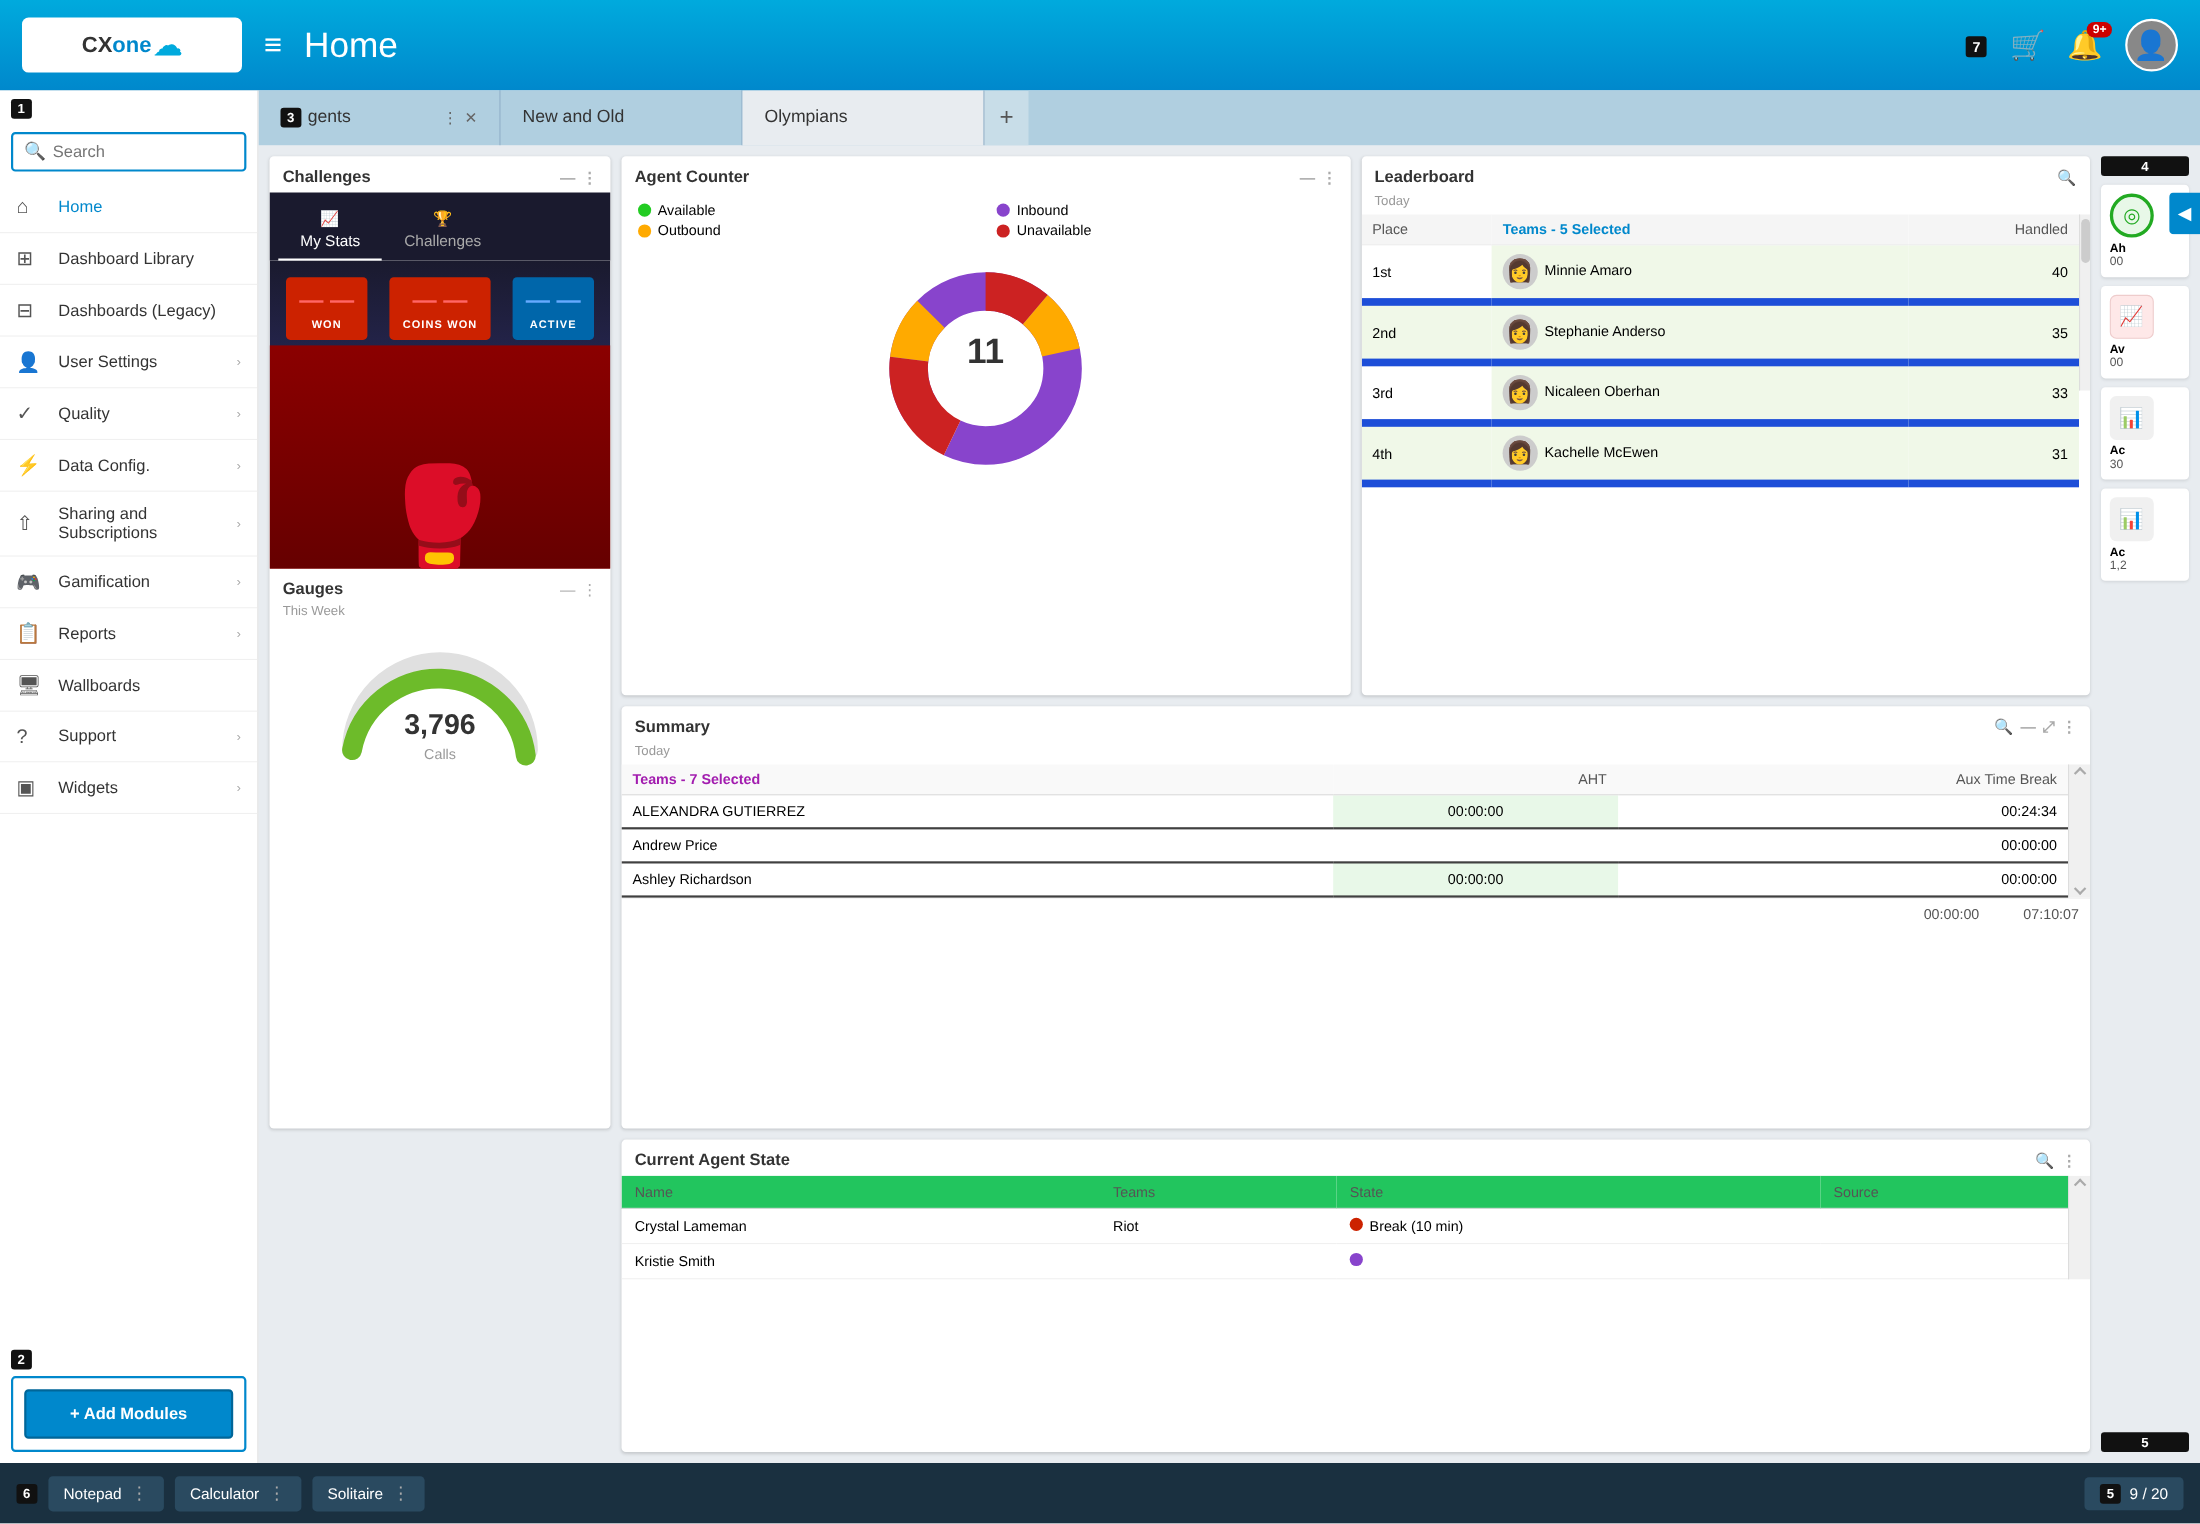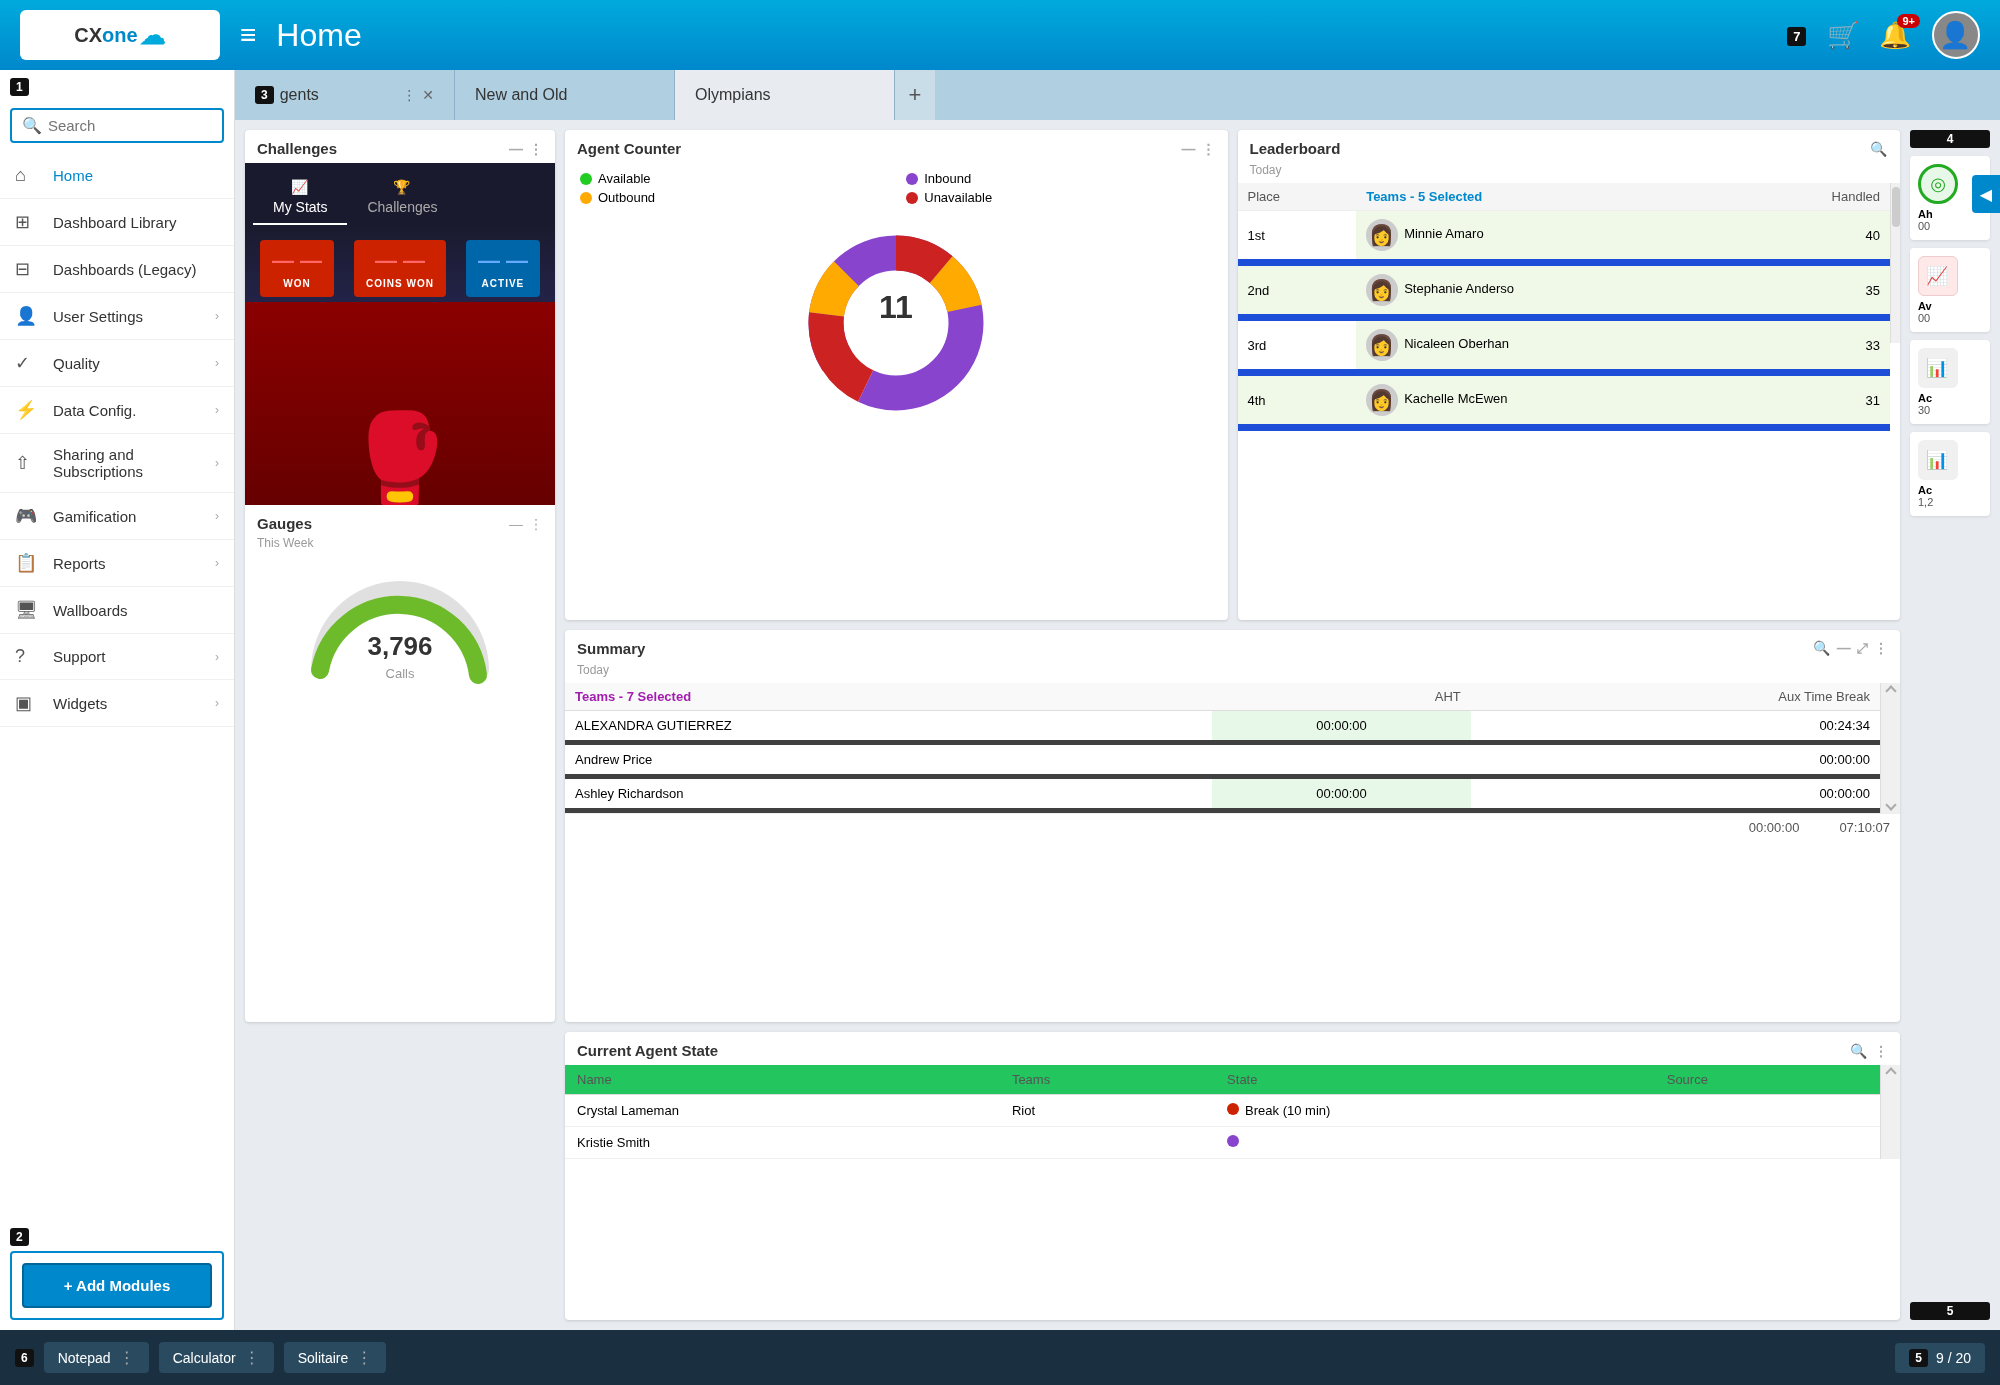--- a/index.html
+++ b/index.html
@@ -1,20 +1,20 @@
 <!DOCTYPE html>
 <html><head>
   <meta charset="utf-8">
   <style>
     * { box-sizing: border-box; margin: 0; padding: 0; font-family: 'Segoe UI', Arial, sans-serif; }
     body { width: 2000px; height: 1385px; overflow: hidden; background: #e8e8e8; display: flex; flex-direction: column; }
 
     
     .header {
-      height: 70px;
+      height: 82px;
       background: linear-gradient(to bottom, #00aadd, #0088cc);
       display: flex;
       align-items: center;
       padding: 0 20px;
       flex-shrink: 0;
       z-index: 10;
     }
     .header-logo {
       width: 200px;
       background: white;
@@ -394,21 +394,21 @@
       font-size: 13px;
     }
     .summary-table th {
       padding: 6px 10px;
       text-align: left;
       font-weight: normal;
       color: #555;
       border-bottom: 1px solid #ddd;
       background: #f9f9f9;
     }
-    .summary-table td { padding: 7px 10px; border-bottom: 5px solid #404040; }
+    .summary-table td { padding: 7px 10px; border-bottom: 2px solid #404040; }
     .summary-table .highlight { background: #e8f8e8; text-align: center; }
     .summary-footer {
       display: flex;
       padding: 6px 10px;
       border-top: 1px solid #eee;
       font-size: 13px;
       color: #555;
     }
     .summary-footer .right { margin-left: auto; }
 

